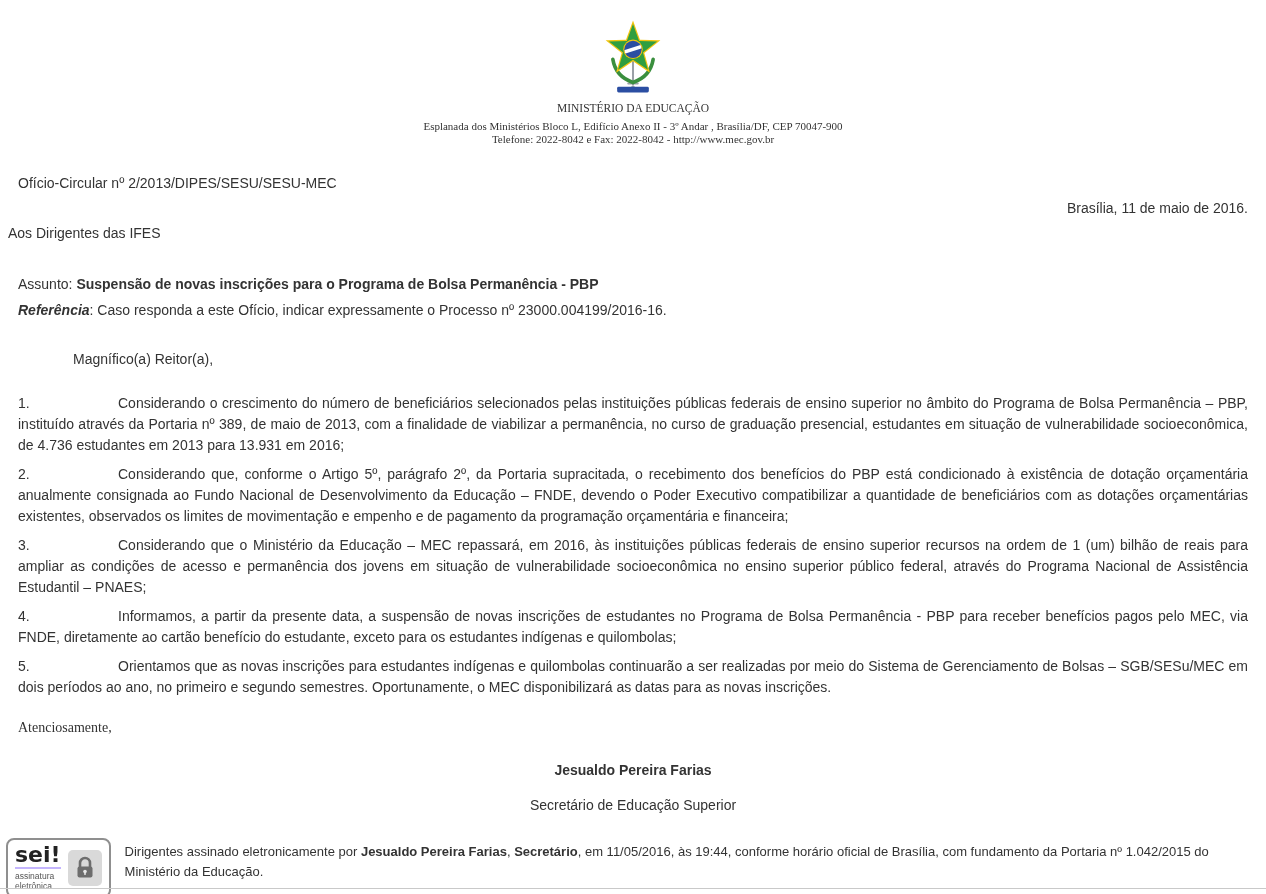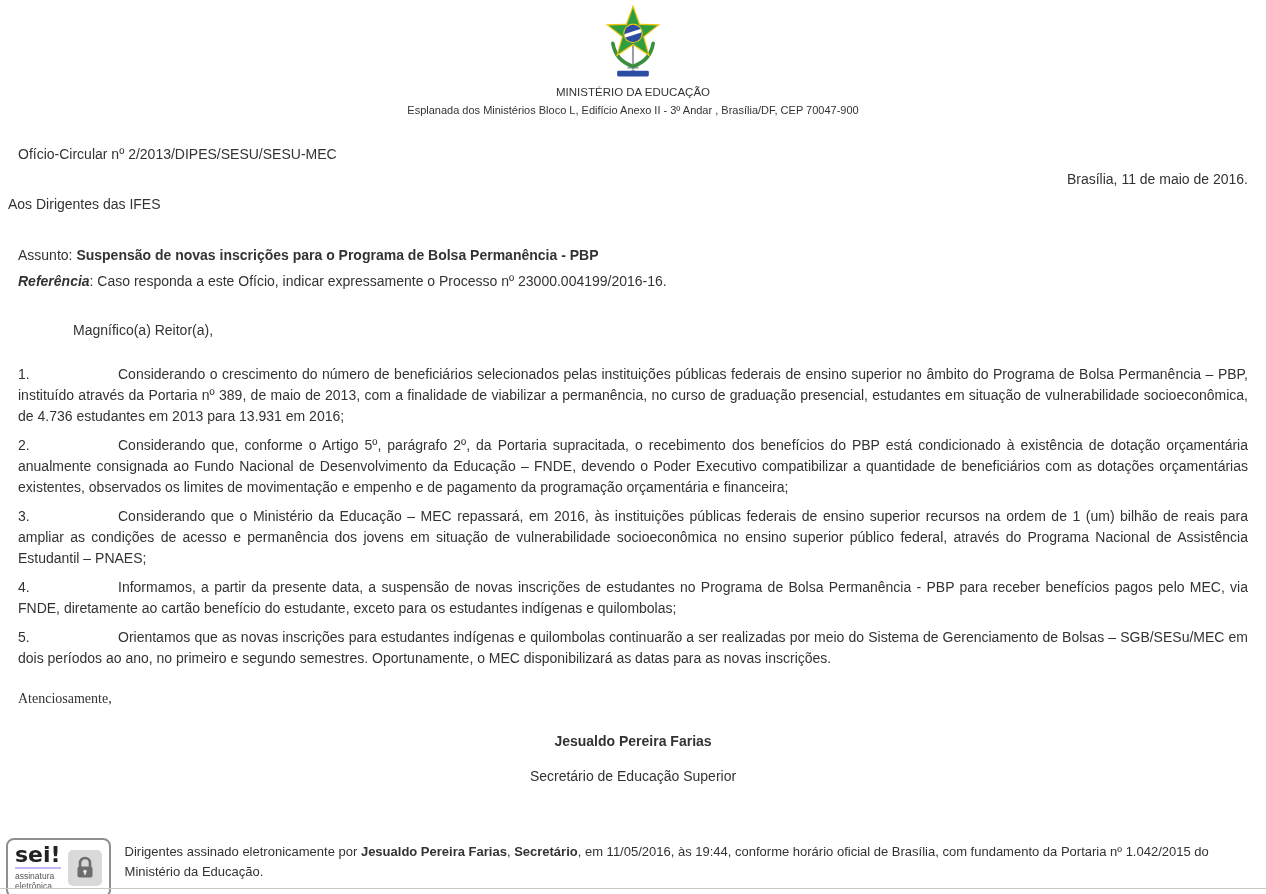--- a/index.html
+++ b/index.html
@@ -2,21 +2,21 @@
 <html><head>
 <meta charset="utf-8">
 <style>
   * { margin:0; padding:0; box-sizing:border-box; }
   html,body { background:#ffffff; }
   .page {
     width:1266px; height:894px; position:relative; overflow:hidden;
     background:#ffffff; color:#333333;
     font-family:"Liberation Sans", sans-serif;
   }
-  .header { text-align:center; padding-top:0; }
+  .header { text-align:center; padding-top:16px;font-family:Liberation Serif, serif; }
   .emblem { display:block; margin:0 auto; }
   .ministry { font-size:11.5px; margin-top:5px; color:#333; }
   .addr { font-size:11px; margin-top:6px; color:#333; }
   .contact { font-size:11px; margin-top:1px; color:#333; }
 
   .content { padding:0 18px; font-size:14px; color:#333; }
   .ref-line { margin-top:30px; }
   .date-line { text-align:right; margin-top:9px; }
   .addressee { margin-top:9px; margin-left:-10px; }
   .subject-line { margin-top:35px; }
@@ -80,20 +80,21 @@
       <path d="M50,10.8 L58.5,34.3 L83.4,35.1 L63.8,50.5 L70.7,74.5 L50,60.5 L29.3,74.5 L36.2,50.5 L16.6,35.1 L41.5,34.3 Z" fill="#2f9e41"></path>
       <circle cx="50" cy="46" r="13.5" fill="#f1c40f"></circle>
       <circle cx="50" cy="46" r="12" fill="#2b4ea2"></circle>
       <g clip-path="url(#circ)">
         <rect x="32" y="43.5" width="36" height="5" fill="#ffffff" transform="rotate(-18 50 46)"></rect>
       </g>
       <rect x="28" y="98" width="44" height="8" rx="2" fill="#2b4ea2"></rect>
     </svg>
     <div class="ministry">MINISTÉRIO DA EDUCAÇÃO</div>
     <div class="addr">Esplanada dos Ministérios Bloco L, Edifício Anexo II - 3º Andar , Brasília/DF, CEP 70047-900</div>
+    <div class="contact">Telefone: 2022-8042 e Fax: 2022-8042 - http://www.mec.gov.br</div>
   </header>
 
   <main class="content">
     <p class="ref-line">Ofício-Circular nº 2/2013/DIPES/SESU/SESU-MEC</p>
     <p class="date-line">Brasília, 11 de maio de 2016.</p>
     <p class="addressee">Aos Dirigentes das IFES</p>
 
     <p class="subject-line"><span>Assunto: </span><b>Suspensão de novas inscrições para o Programa de Bolsa Permanência - PBP</b></p>
 
     <p class="reference-line"><i>Referência</i><span>: Caso responda a este Ofício, indicar expressamente o Processo nº 23000.004199/2016-16.</span></p>

